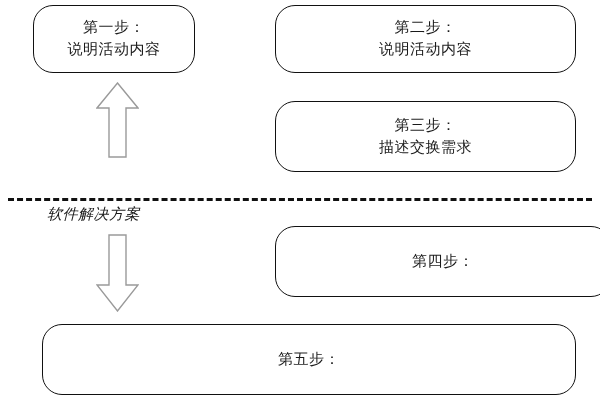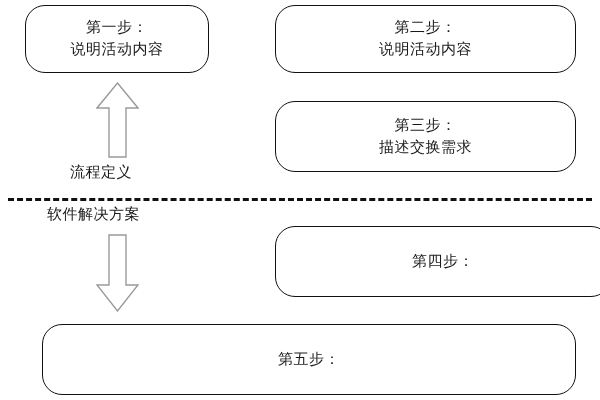--- a/index.html
+++ b/index.html
@@ -54,21 +54,21 @@
   }
   .arrow svg {
     display: block;
   }
 </style>
 </head>
 <body>
 
 <div id="canvas">
 
-  <div class="step-box" style="left:25px; top:5px; width:184px; height:68px;">
+  <div class="step-box" style="left:33px; top:5px; width:162px; height:68px;">
     <div class="step-title">第一步：</div>
     <div class="step-desc">说明活动内容</div>
   </div>
 
   <div class="step-box" style="left:275px; top:101px; width:301px; height:71px;">
     <div class="step-title">第三步：</div>
     <div class="step-desc">描述交换需求</div>
   </div>
 
   <div class="step-box" style="left:275px; top:5px; width:301px; height:68px;">
@@ -91,16 +91,15 @@
   </div>
 
   <div class="arrow" style="left:96px; top:234px;">
     <svg width="43" height="78" viewBox="0 0 43 78">
       <polygon points="13,1 30,1 30,51 42,51 21.5,77 1,51 13,51" fill="#ffffff" stroke="#9a9a9a" stroke-width="1.4" stroke-linejoin="miter"></polygon>
     </svg>
   </div>
 
   <div class="divider" style="top:198px;"></div>
 
-  <div class="zone-label" style="left:70px; top:163px;">流程定义</div>
-  <div class="zone-label" style="left:47px; top:205px;">软件解决方案</div>
+  <div class="zone-label" style="left:47px; top:205px;font-style:italic;">软件解决方案</div>
 
 </div>
 
 </body></html>

